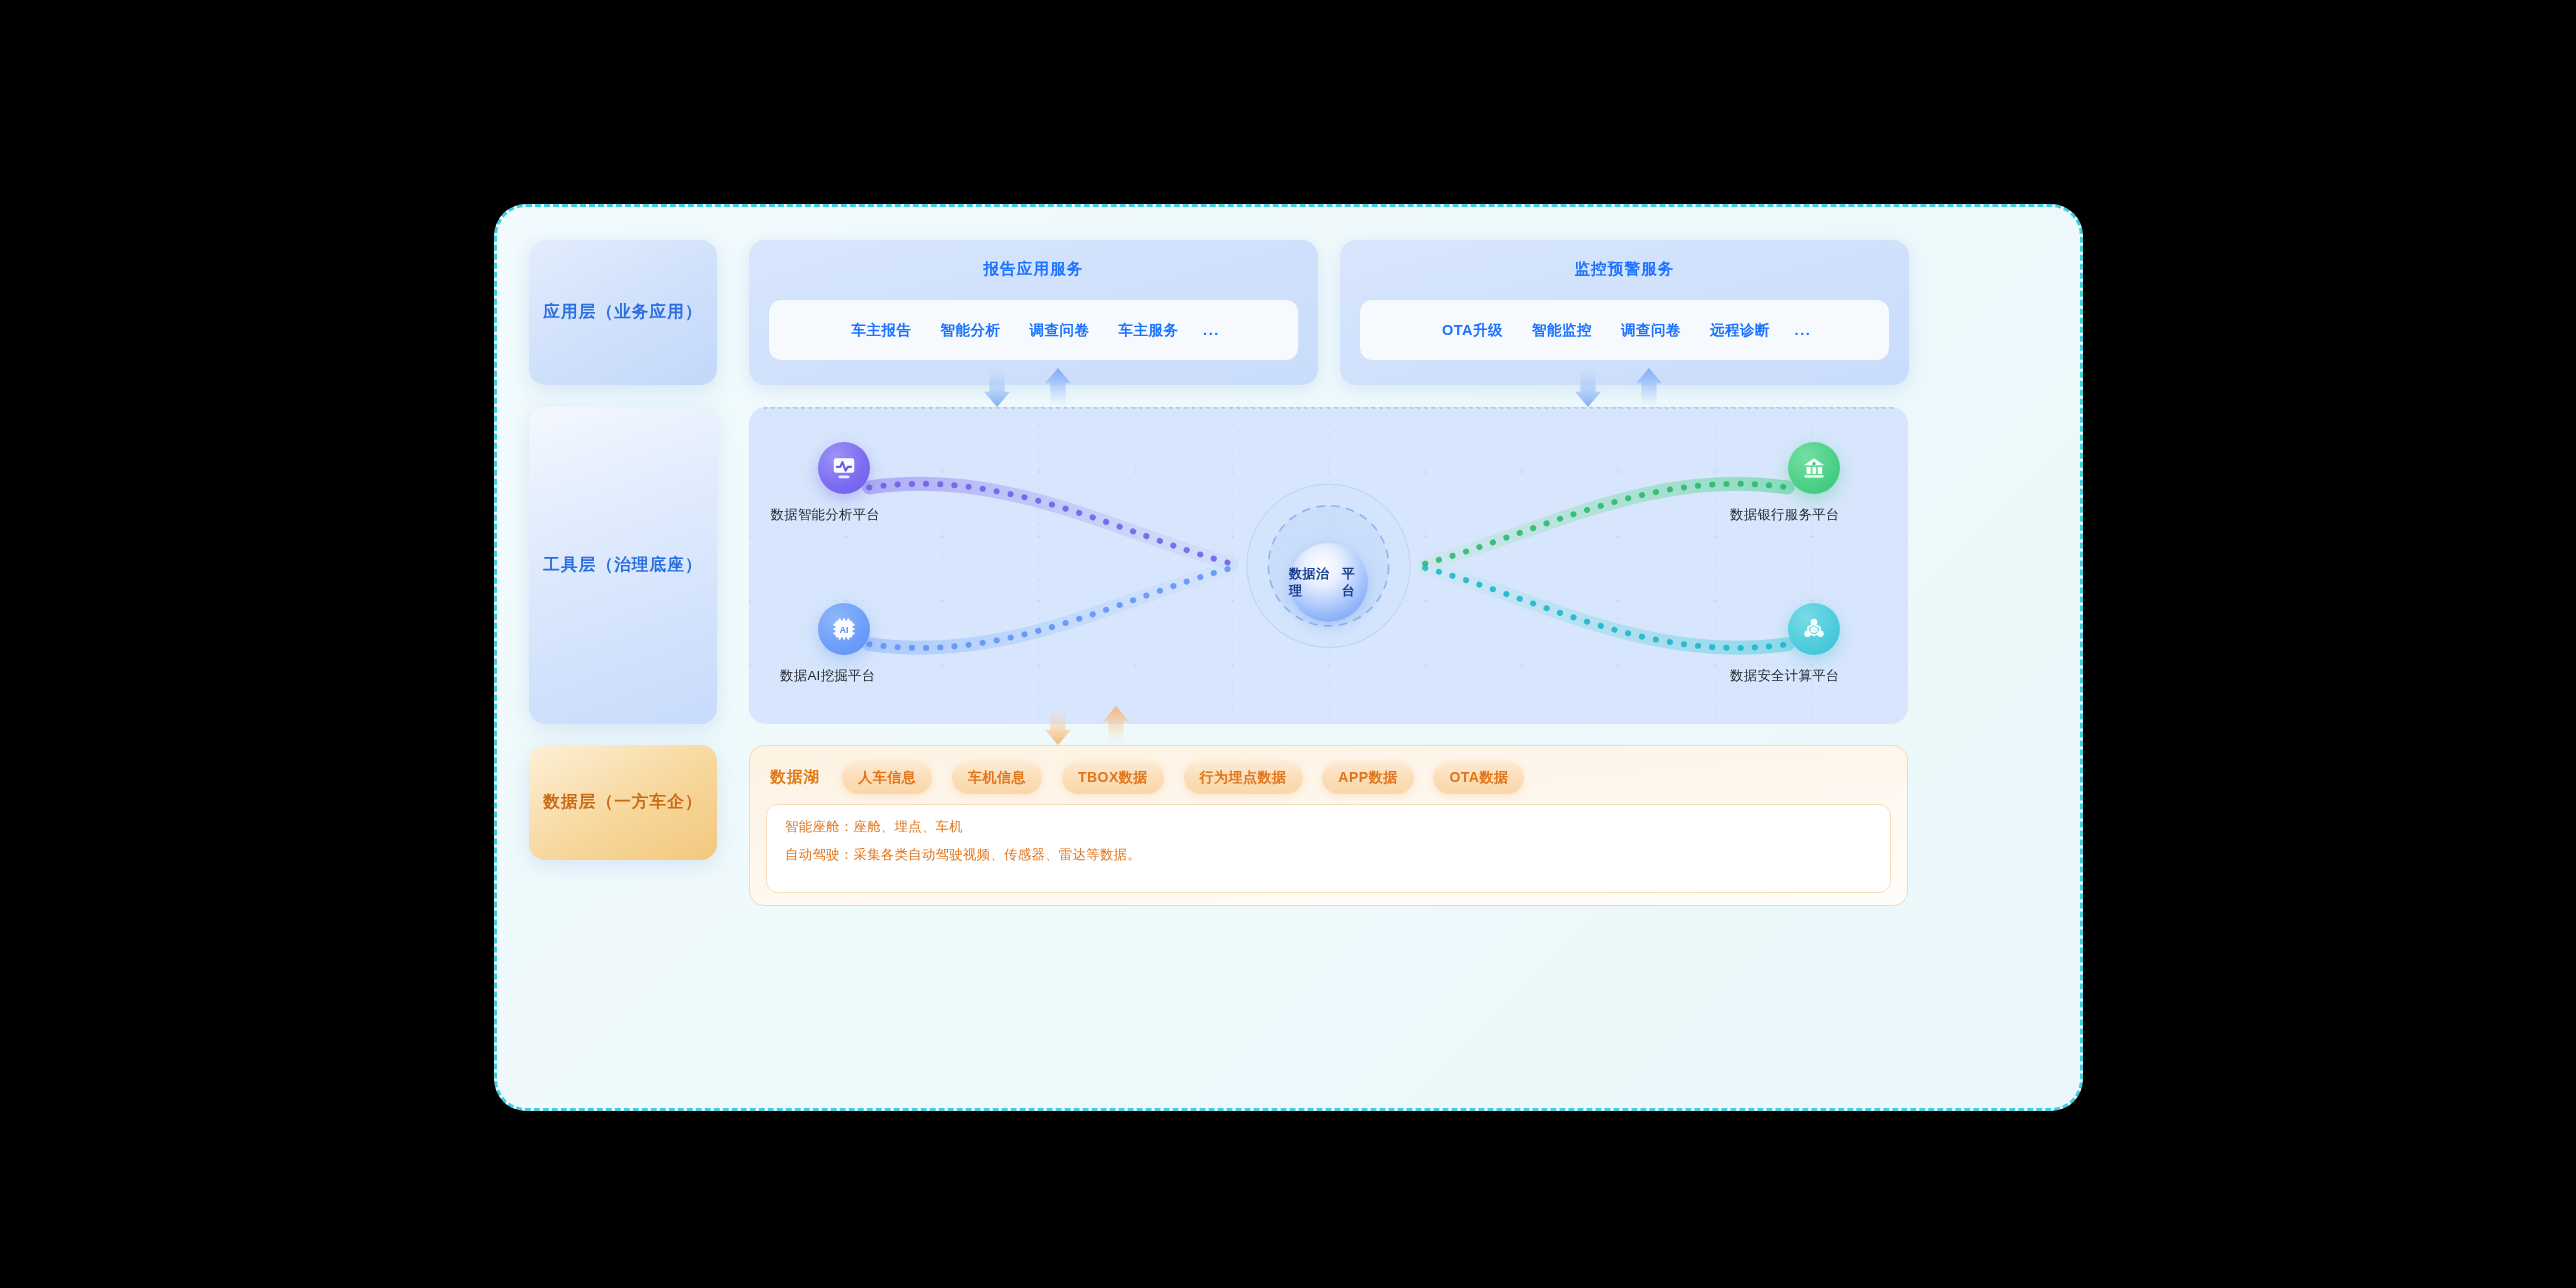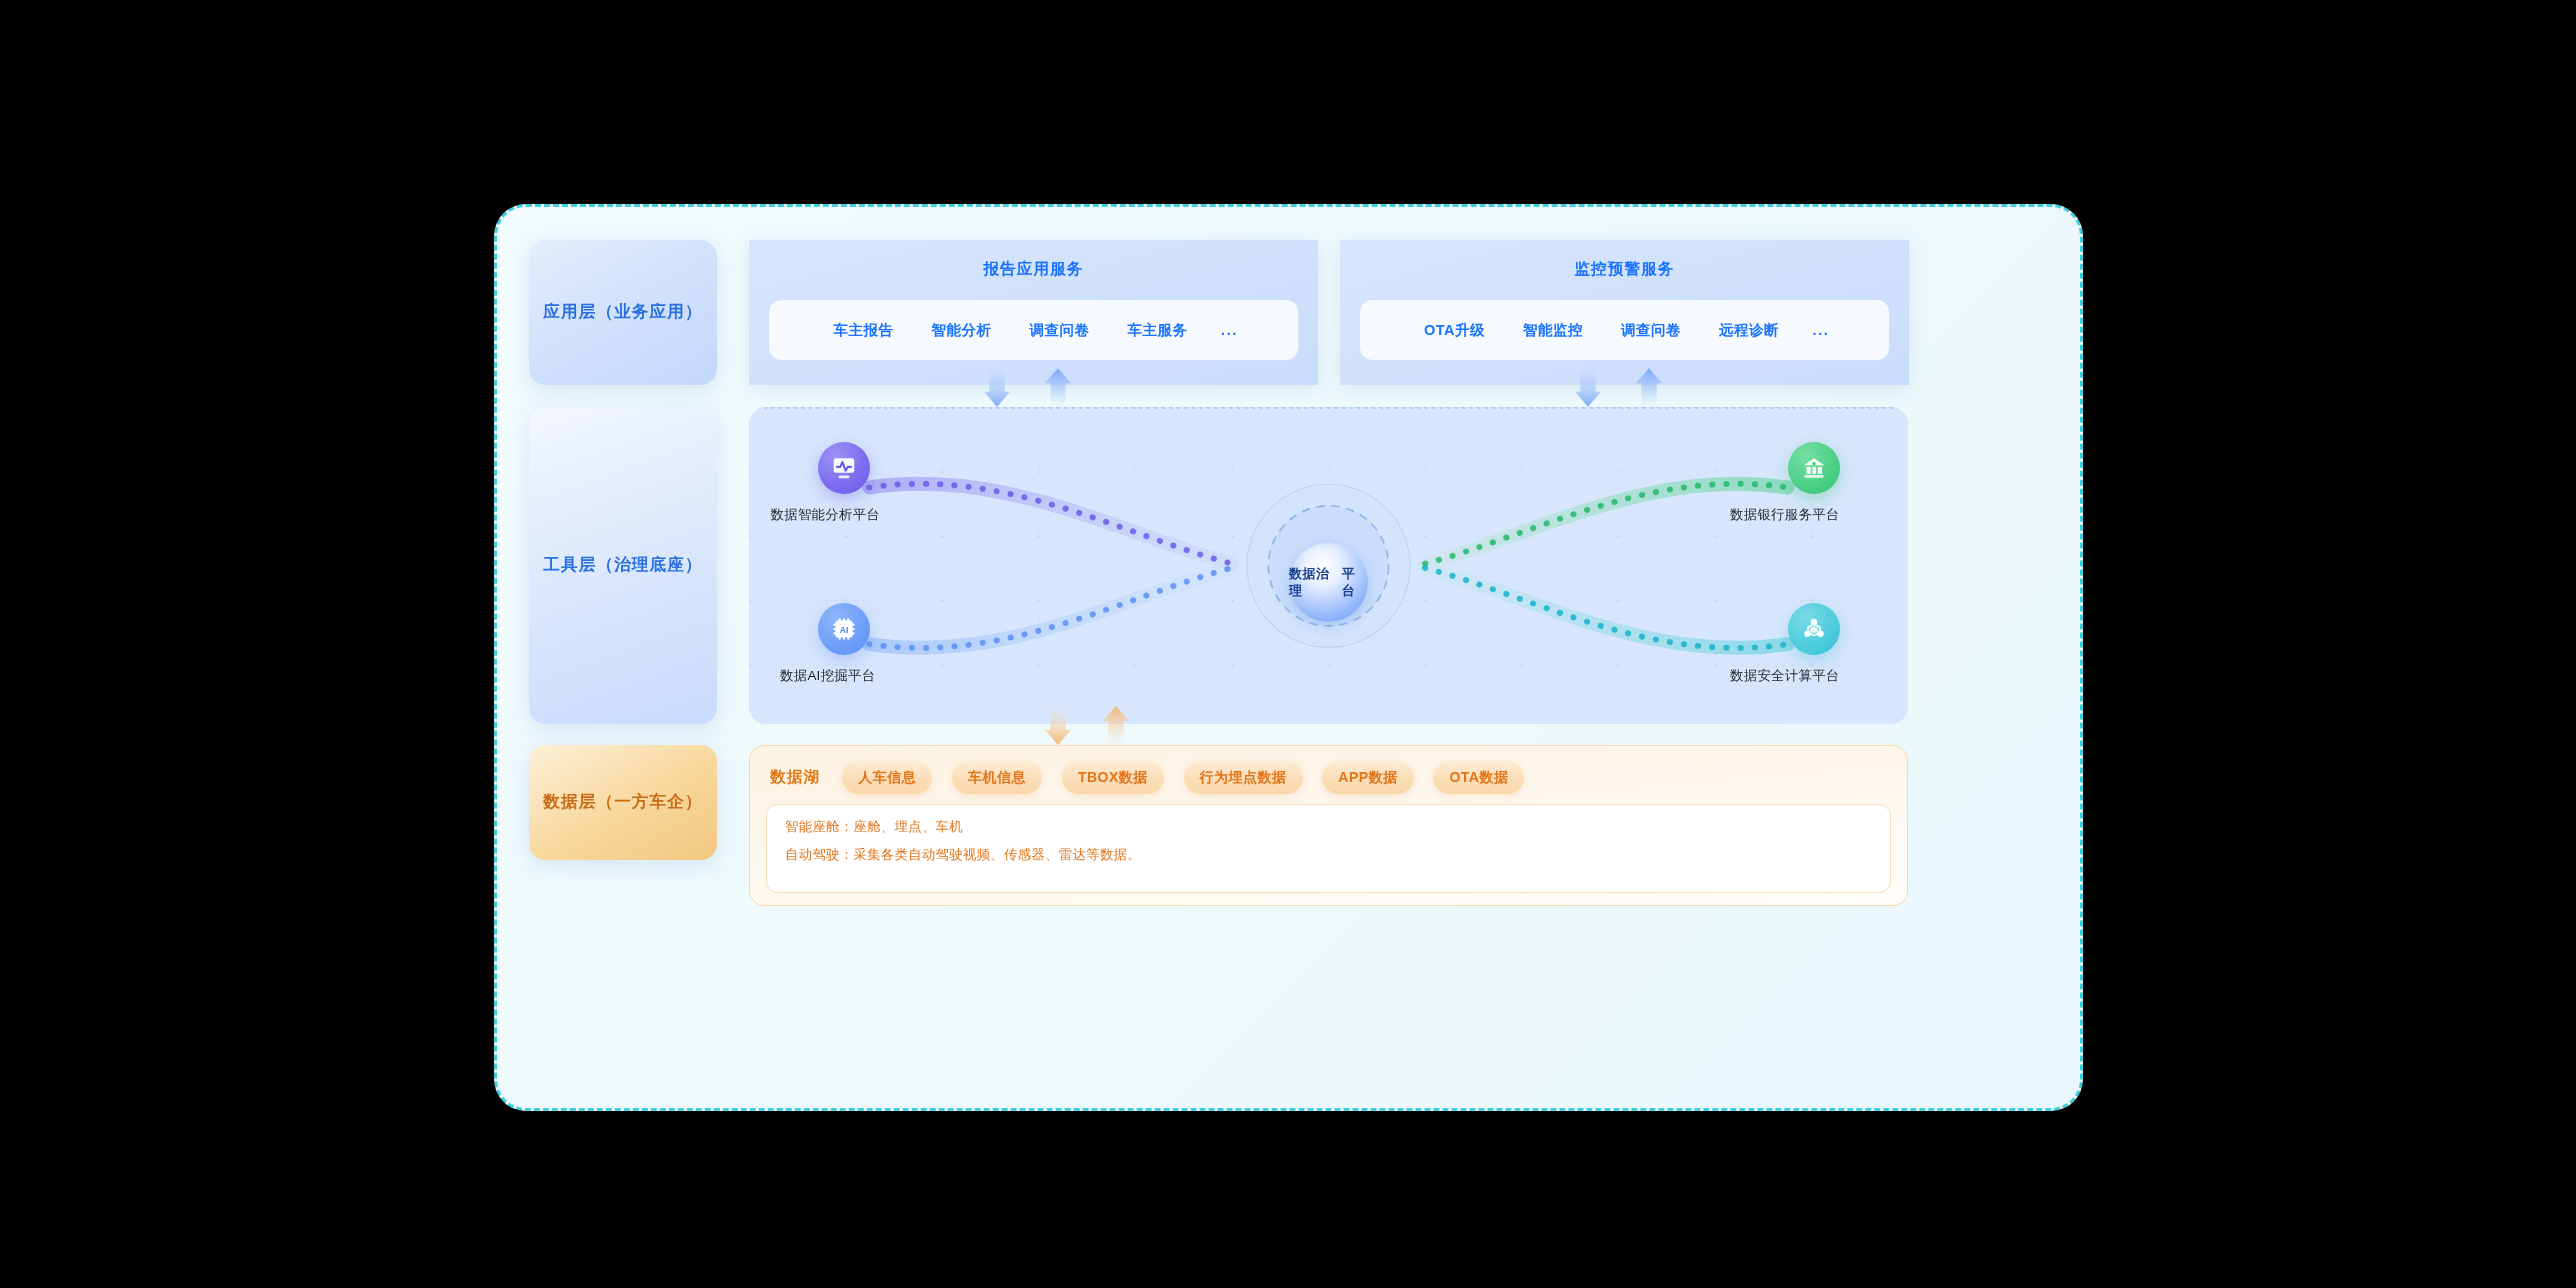--- a/index.html
+++ b/index.html
@@ -35,34 +35,34 @@
     color:#2a6fe0;font-size:16.6px;font-weight:700;
   }
   #chip-data{
     top:538px;height:115px;
     background:linear-gradient(150deg,#fdf0d8 0%,#f7d79b 55%,#f3c87e 100%);
     color:#c96a16;font-size:16.6px;font-weight:700;
   }
 
   
   .svc-card{
-    position:absolute;top:33px;height:145px;border-radius:0;
+    position:absolute;top:33px;height:145px;border-radius:16px;
     background:linear-gradient(165deg,#d8e6fd 0%,#cfe0fc 60%,#c9dcfb 100%);
     box-shadow:0 4.3px 18px rgba(120,160,220,.2);
   }
   #svc-left{left:252px;width:569px;}
   #svc-right{left:843px;width:569px;}
   .svc-title{
     position:absolute;top:19.3px;left:0;right:0;text-align:center;
     font-size:15.6px;font-weight:700;color:#1a73ff;letter-spacing:1.1px;
   }
   .svc-pill{
     position:absolute;left:19px;right:19px;top:59px;height:60px;
     background:#f6faff;border:1.1px solid #cfe0fb;border-radius:13px;
-    display:flex;align-items:center;justify-content:center;gap:12px;
+    display:flex;align-items:center;justify-content:center;gap:3px;
   }
   .svc-item{
     font-size:14.5px;color:#1a73ff;font-weight:600;letter-spacing:0.5px;
     padding:0 13px;white-space:nowrap;
   }
   .svc-item.ellip{font-size:14.5px;letter-spacing:1.6px;padding:0 8.6px;}
 
   
   .arrow{position:absolute;width:26px;height:39px;}
   .arrow svg{width:100%;height:100%;display:block;}

